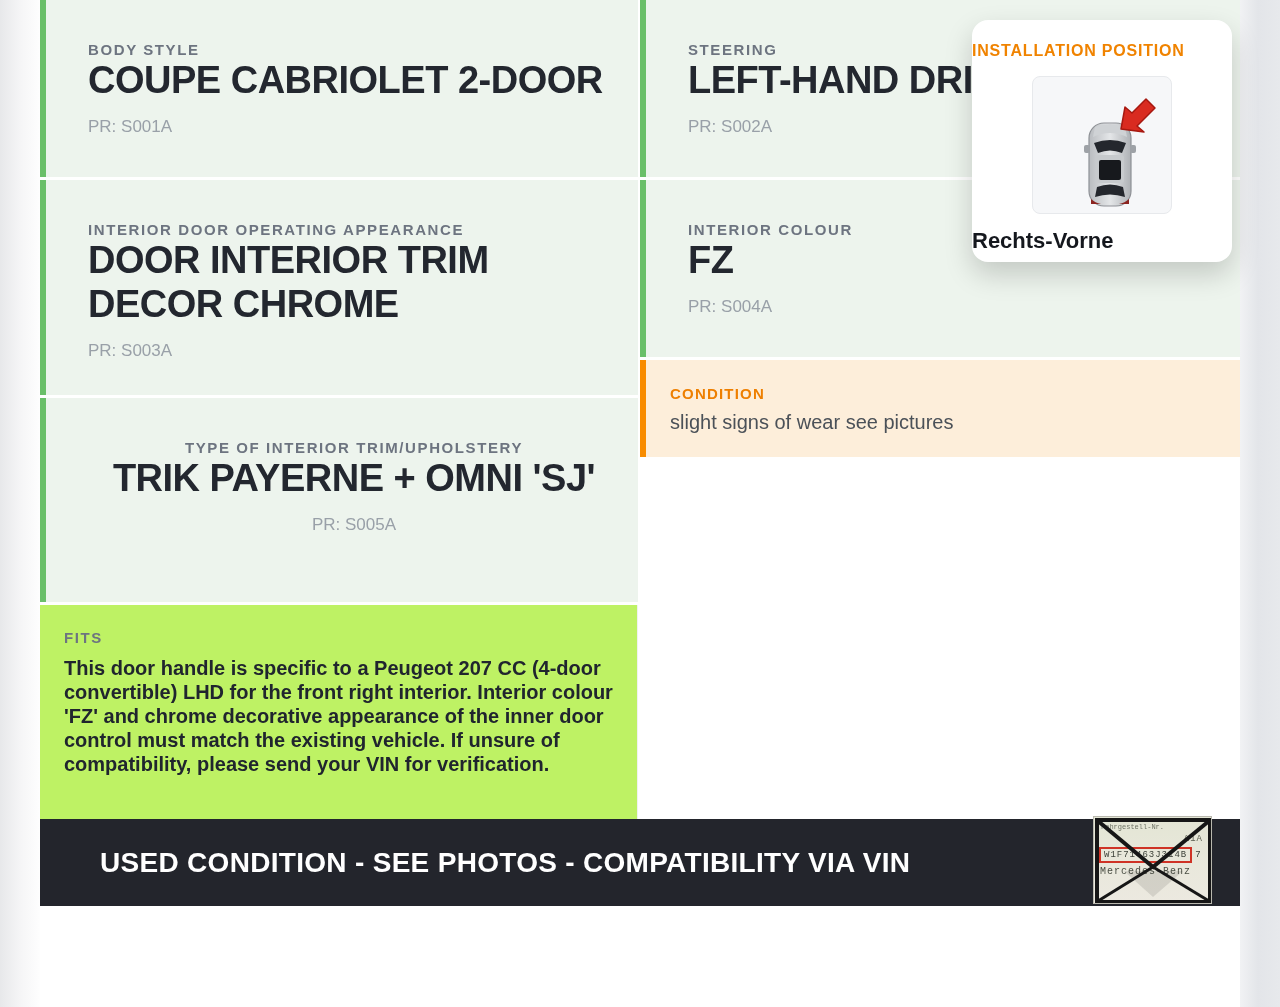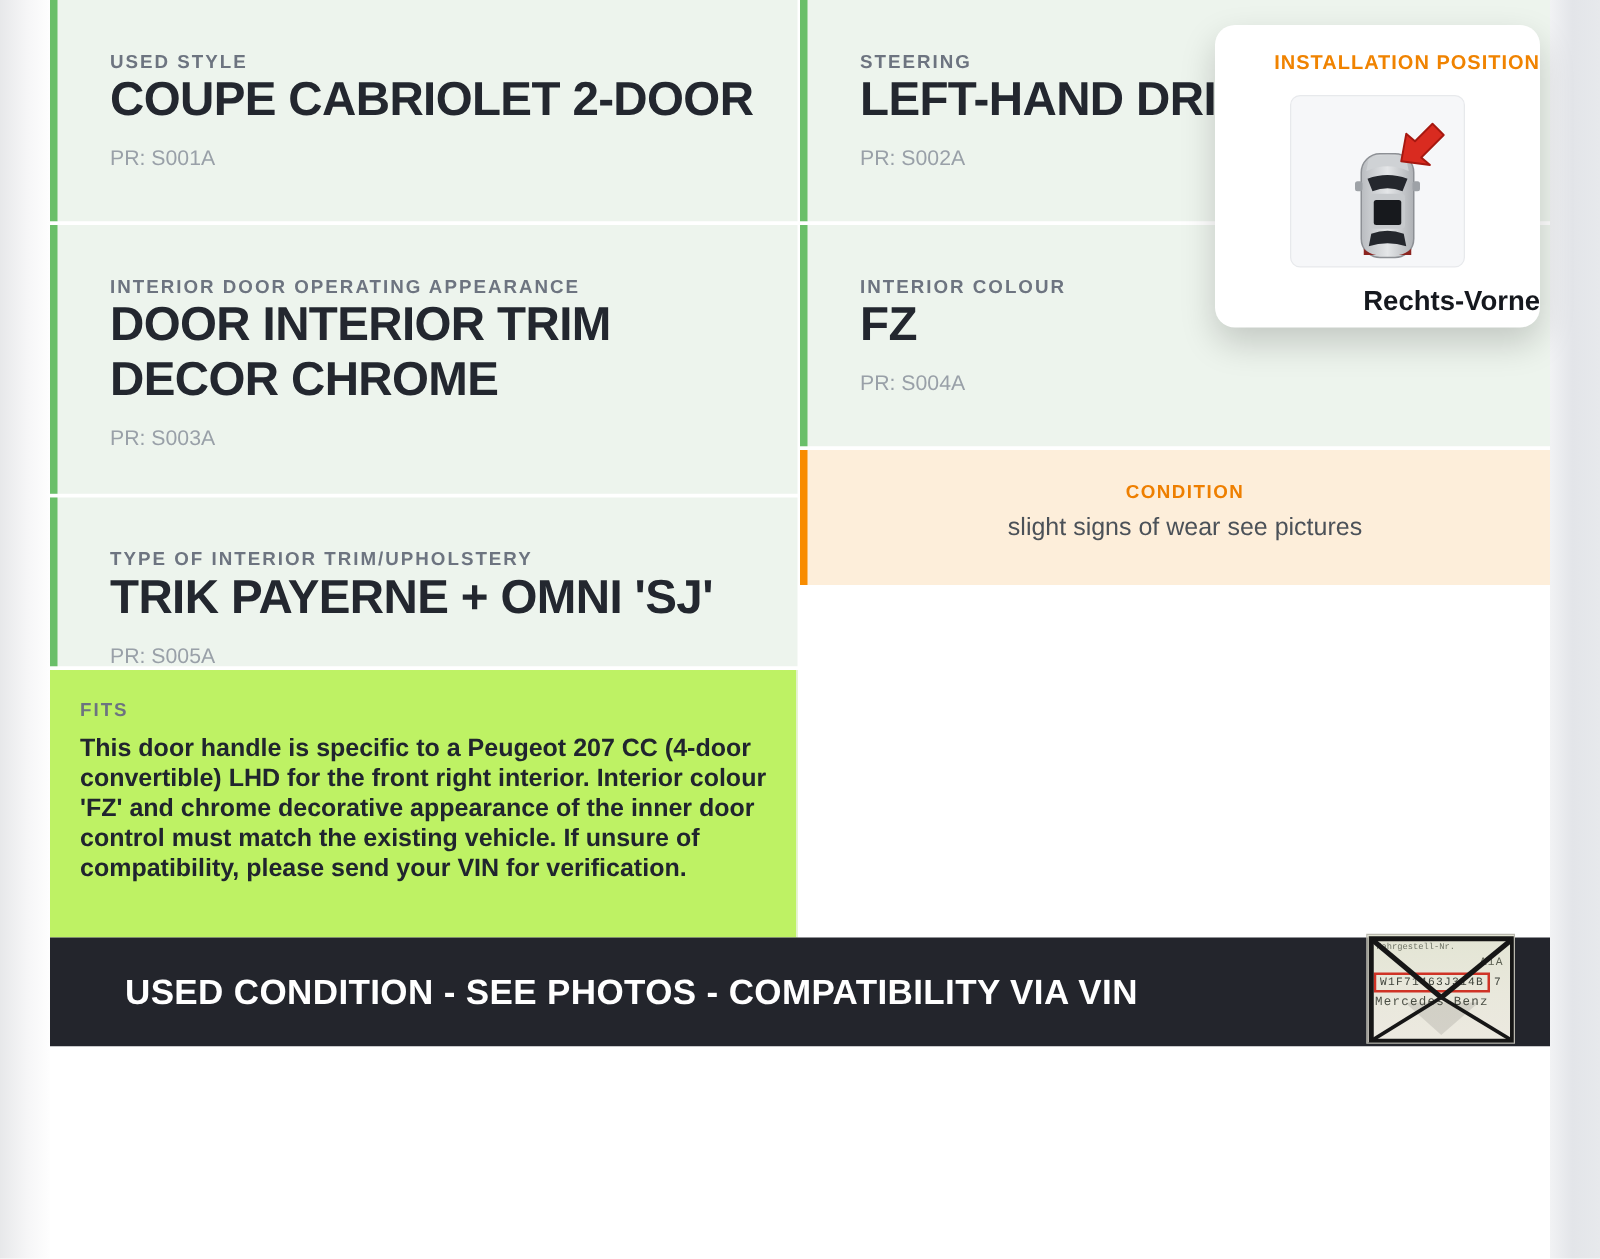--- a/index.html
+++ b/index.html
@@ -23,38 +23,38 @@
   .col-left  { width:598px; }
   .col-right { width:600px; margin-left:2px; }
 
   .spec-card { background:#edf4ed; border-left:6px solid #6abf69; margin-bottom:3px;
                padding:41px 18px 0 42px; }
   .spec-label { font-size:15px; font-weight:700; letter-spacing:1.6px; color:#6d7480; }
   .spec-value { font-size:38px; line-height:44px; font-weight:700; letter-spacing:-0.5px;
                 color:#23272f; }
   .spec-pr    { font-size:17px; color:#99a0a8; margin-top:15px; }
 
-  .h177 { height:177px; } .h215 { height:215px; } .h185 { height:135px; }
+  .h177 { height:177px; } .h215 { height:215px; } .h185 { height:204px;text-align:center; }
 
-  .condition { background:#fdeeda; border-left:6px solid #f88c00; height:108px; padding:25px 14px 0 24px;text-align:center; }
+  .condition { background:#fdeeda; border-left:6px solid #f88c00; height:97px; padding:25px 14px 0 24px; }
   .condition-label { font-size:15px; font-weight:700; letter-spacing:1.2px; color:#ee7f00; }
   .condition-text  { font-size:20px; color:#4b5158; margin-top:9px; }
 
   .fits { background:#bef264; height:214px; padding:24px 24px 0 24px; border-right:1px solid #f0f1f1; }
   .fits-label { font-size:15px; font-weight:700; letter-spacing:1.6px; color:#6d7480; }
   .fits-text  { font-size:20px; line-height:24px; font-weight:700; color:#20252e; margin-top:10px; width:552px; }
 
   
   .footer { position:relative; height:87px; background:#23252c; display:flex; align-items:center; }
   .footer-text { color:#fff; font-size:28px; font-weight:700; letter-spacing:0.3px; padding-left:60px; }
 
   
   .install-card { position:absolute; left:932px; top:20px; width:260px; height:242px; z-index:20;
                   background:#fff; border-radius:16px; box-shadow:0 12px 28px rgba(0,0,0,.18);
-                  text-align:right; }
+                  text-align:left; }
   .install-label { font-size:16px; font-weight:700; letter-spacing:0.8px; color:#f08300; margin-top:22px; }
   .car-box { width:140px; height:138px; margin:16px auto 0; background:#f6f7f9;
              border:1px solid #e7e9ec; border-radius:8px; position:relative; overflow:hidden; }
   .install-position { font-size:22px; font-weight:700; color:#15181e; margin-top:14px; }
 
   
   .doc-img { position:absolute; right:28px; top:-3px; width:119px; height:88px;
              background:linear-gradient(#e3e5d4 0%, #e9e8dc 55%, #ece9e0 100%);
              border:1px solid #b9b8ae; overflow:hidden; }
   .doc-inner { position:absolute; inset:0; padding:6px 7px; font-family:"Liberation Mono", monospace; }
@@ -73,21 +73,21 @@
   <div class="edge edge-left"></div>
   <div class="edge edge-right"></div>
 
   <div class="content">
 
 
     <div class="cols">
 
       <div class="col-left">
         <div class="spec-card h177">
-          <div class="spec-label">USED STYLE</div>
+          <div class="spec-label">BODY STYLE</div>
           <div class="spec-value">COUPE CABRIOLET 2-DOOR</div>
           <div class="spec-pr">PR: S001A</div>
         </div>
         <div class="spec-card h215">
           <div class="spec-label">INTERIOR DOOR OPERATING APPEARANCE</div>
           <div class="spec-value">DOOR INTERIOR TRIM DECOR CHROME</div>
           <div class="spec-pr">PR: S003A</div>
         </div>
         <div class="spec-card h185">
           <div class="spec-label">TYPE OF INTERIOR TRIM/UPHOLSTERY</div>

